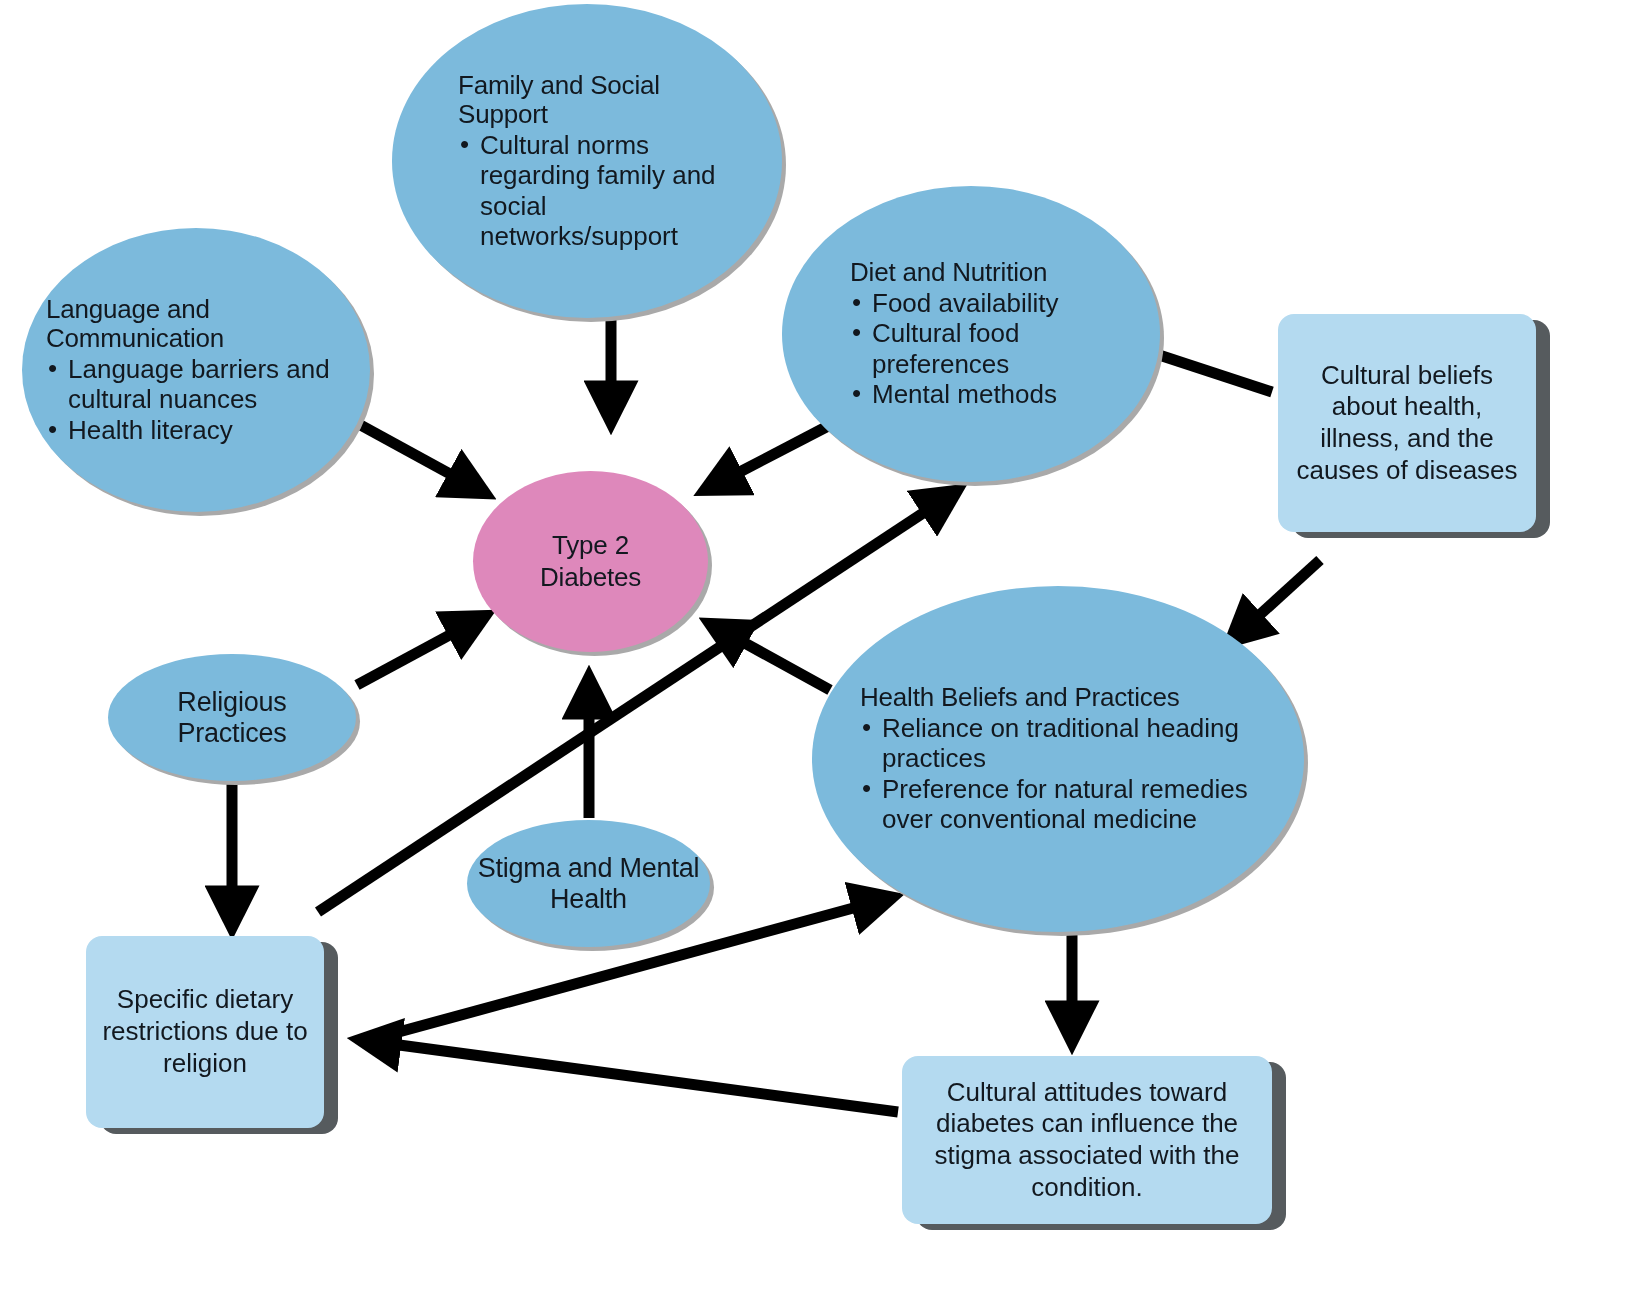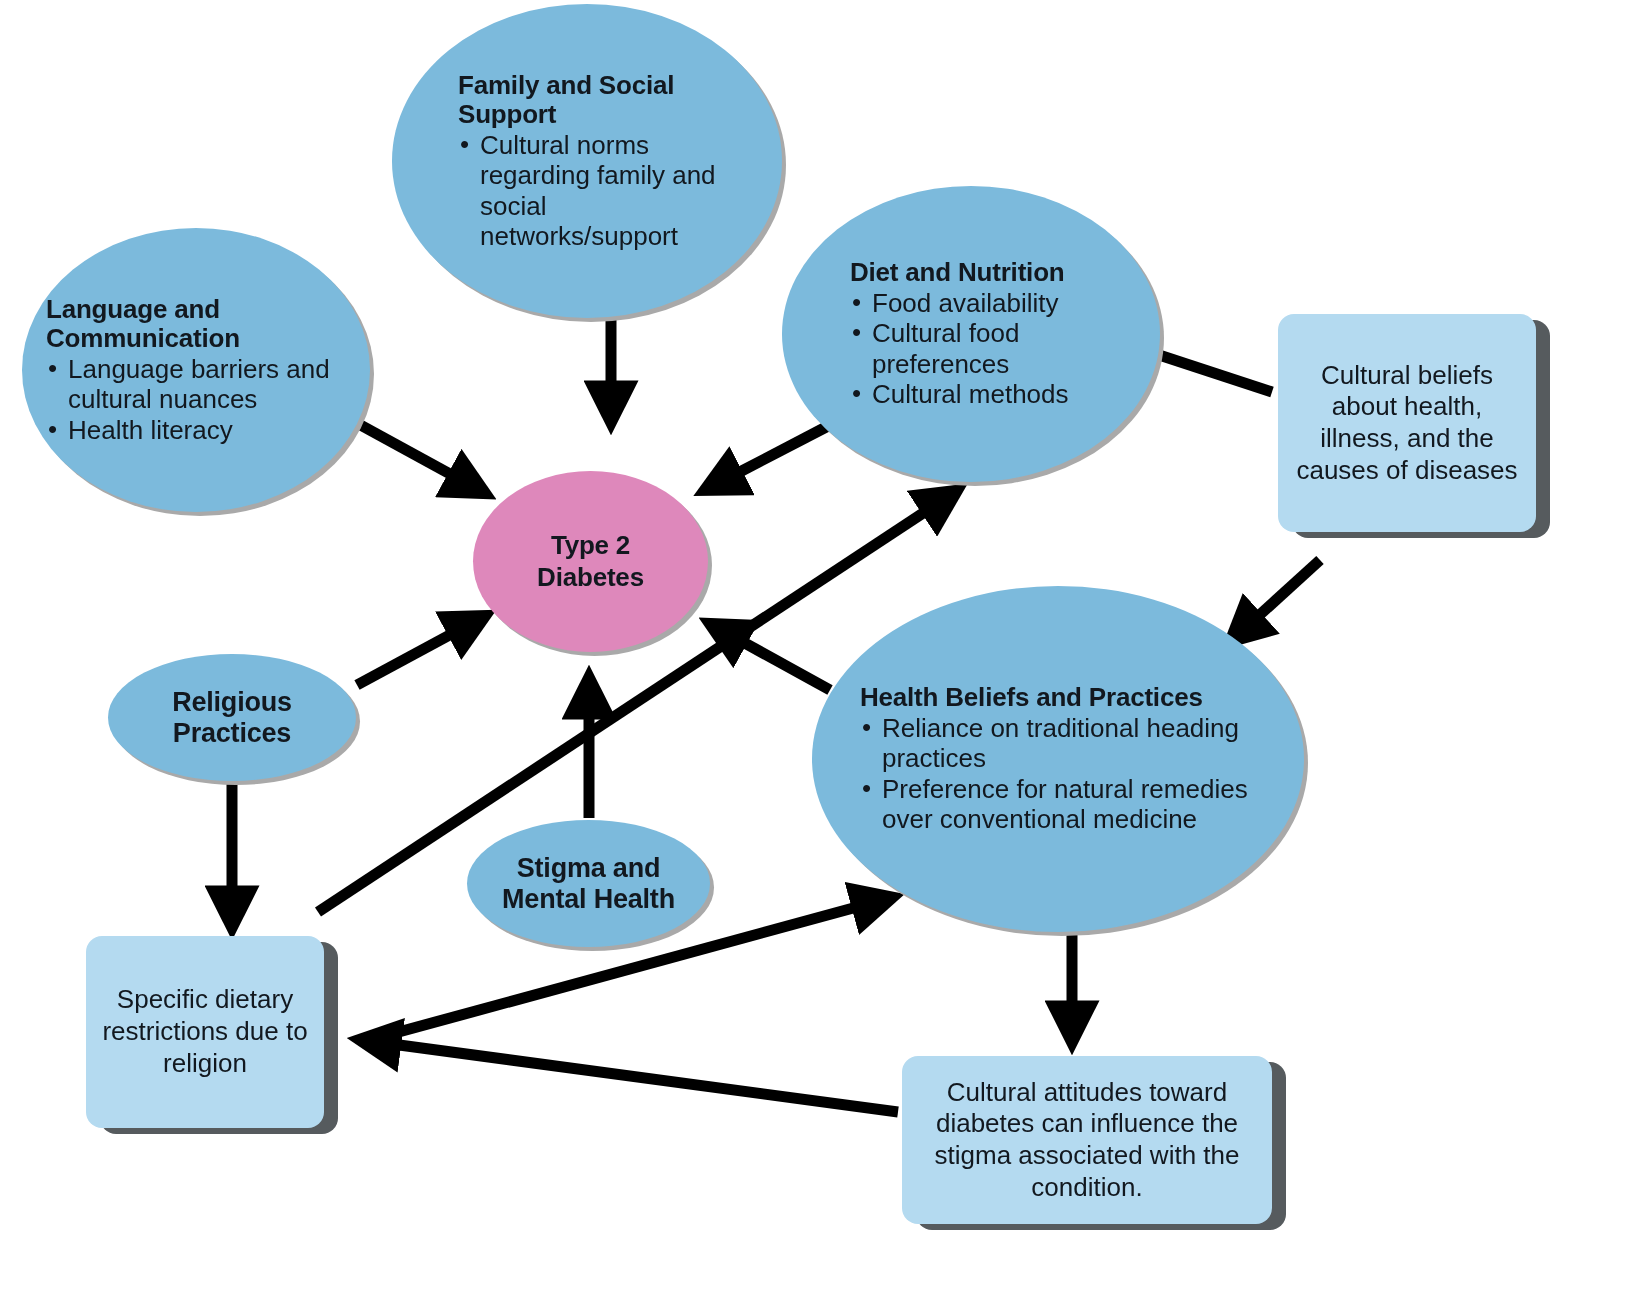--- a/index.html
+++ b/index.html
@@ -28,21 +28,21 @@
     flex-direction: column;
     justify-content: center;
     color: #12181f;
   }
   .ellipse.center {
     background: #de88bb;
     align-items: center;
     text-align: center;
   }
   .node-title {
-    font-weight: bold;
+    font-weight: normal;
     font-size: 26px;
     line-height: 1.14;
     letter-spacing: -0.2px;
   }
   .ellipse.center .node-title {
     font-size: 26px;
     line-height: 1.2;
   }
   .node-list {
     list-style: none;
@@ -169,21 +169,21 @@
       <li>Language barriers and cultural nuances</li>
       <li>Health literacy</li>
     </ul>
   </div>
 
   <div class="ellipse" style="left:782px; top:186px; width:378px; height:296px; padding:0 38px 0 68px;">
     <div class="node-title">Diet and Nutrition</div>
     <ul class="node-list">
       <li>Food availability</li>
       <li>Cultural food preferences</li>
-      <li>Cultural methods</li>
+      <li>Mental methods</li>
     </ul>
   </div>
 
   <div class="ellipse center" style="left:473px; top:471px; width:235px; height:181px;">
     <div class="node-title">Type 2</div>
     <div class="node-title">Diabetes</div>
   </div>
 
   <div class="ellipse plain" style="left:108px; top:654px; width:248px; height:127px; padding:0 12px;text-align:center;">
     <div class="node-title"><span>Religious Practices</span></div>

